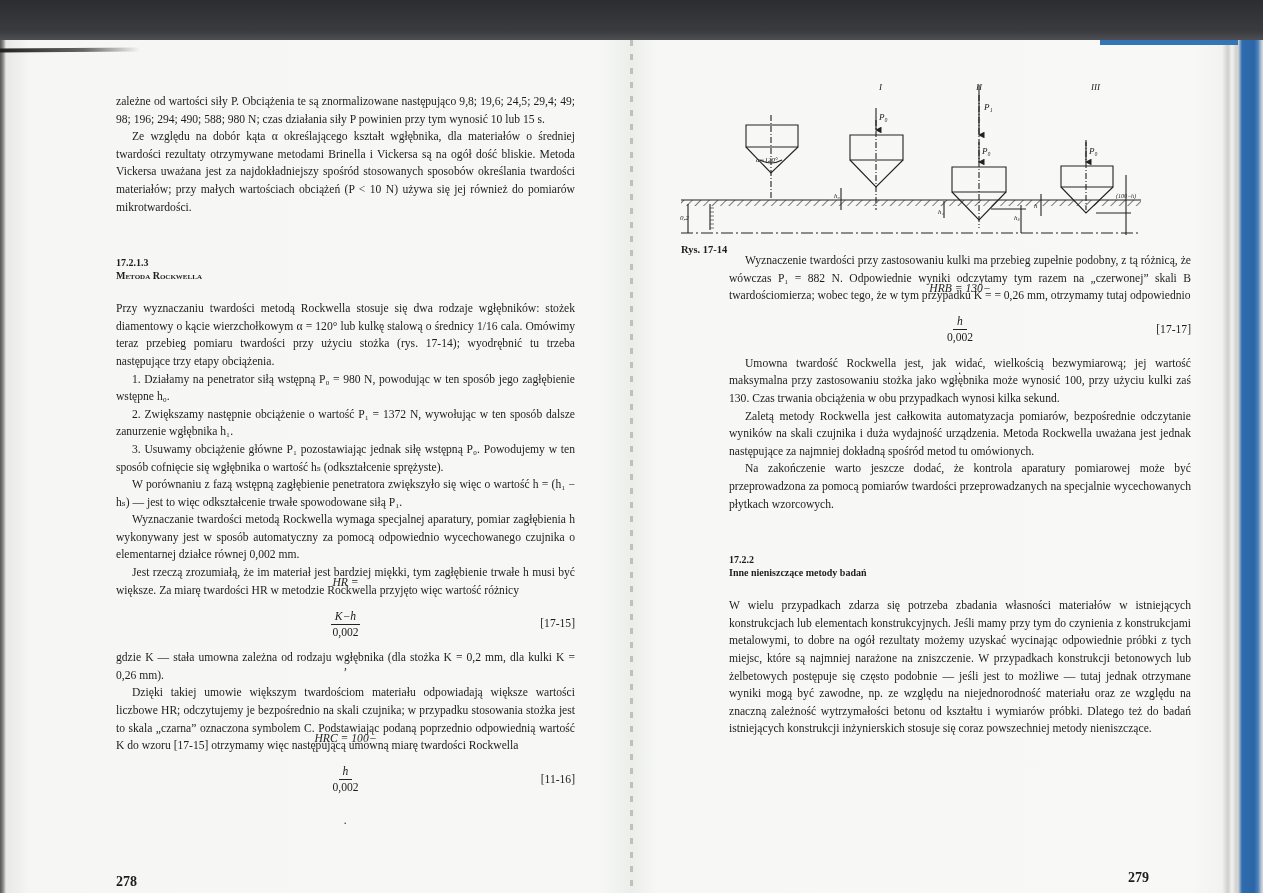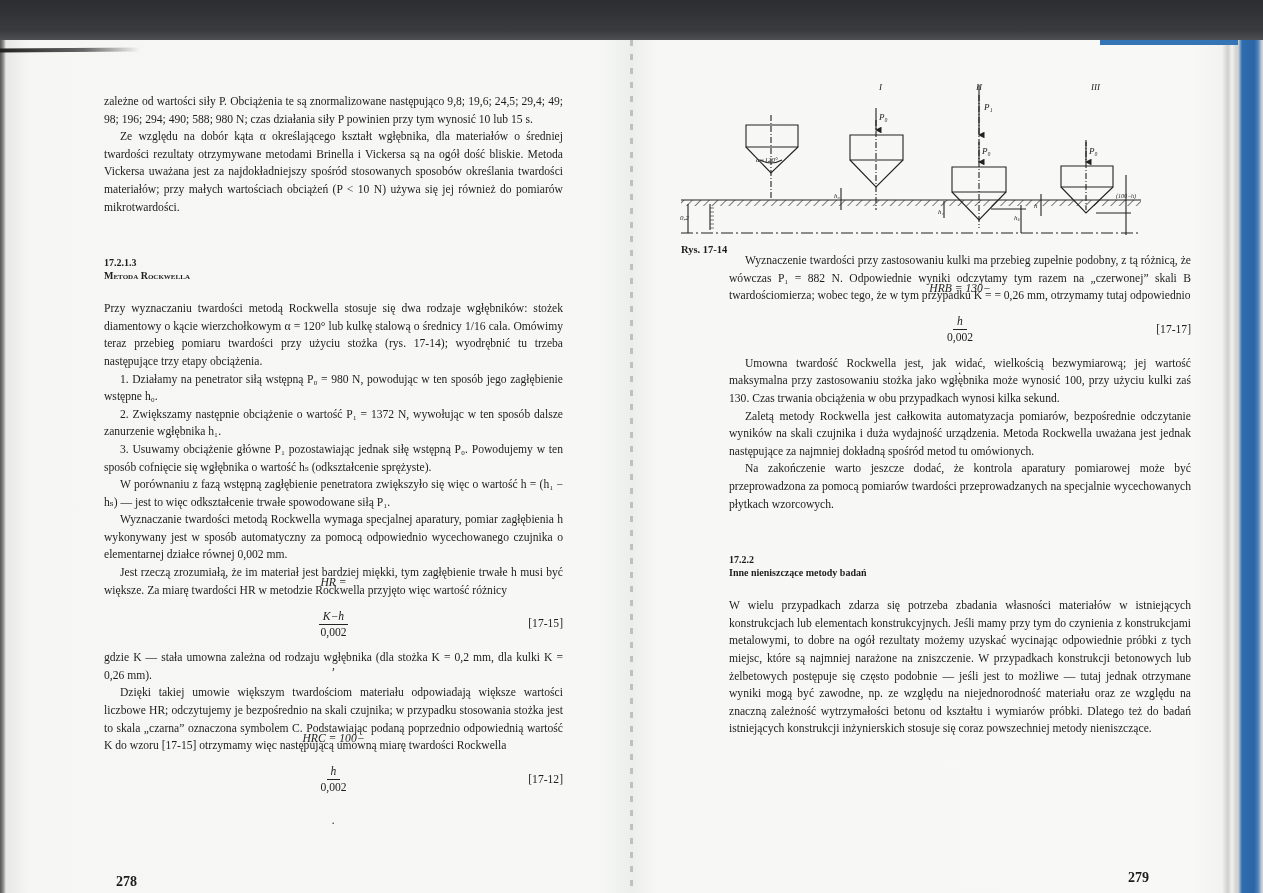--- a/index.html
+++ b/index.html
@@ -40,21 +40,21 @@
   .cover-right {
     position:absolute; left:1238px; top:0; width:25px; height:853px;
     background:linear-gradient(90deg,#d8d8d6 0,#2f6db0 4px,#2a65a6 16px,#4e81bb 20px,#cfd3d8 24px);
   }
   .cover-top {
     position:absolute; left:1100px; top:0; width:150px; height:5px;
     background:#3574b5;
   }
 
   .col { position:absolute; font-size:11.6px; line-height:17.6px; text-align:justify; }
-  .col.lcol { left:104px; top:53px; width:459px; }
+  .col.lcol { left:116px; top:53px; width:459px; }
   .col.rcol { left:681px; top:47px; width:462px; }
   .col p { margin:0; text-indent:0; }
   .col p.ind { text-indent:16px; }
   .sc { font-variant:small-caps;margin-top:48px; }
   .heading { font-weight:bold; font-size:10px; line-height:13px; margin:0; }
   .heading .num { display:block; }
   .gap-s { height:18px; }
   .gap-l { height:40px; }
 
   .formula {
@@ -125,21 +125,21 @@
 
     <div class="formula">
       <div class="expr">
         <span class="lhs">HRC = 100−</span>
         <span class="frac">
           <span class="numr">h</span>
           <span class="den">0,002</span>
         </span>
         <span>.</span>
       </div>
-      <span class="tag">[17-12]</span>
+      <span class="tag">[11-16]</span>
     </div>
   </div>
   <div class="pagenum l">278</div>
 
   <svg class="figure" viewBox="0 0 470 185" xmlns="http://www.w3.org/2000/svg">
     <defs>
       <pattern id="hatch" width="6" height="6" patternUnits="userSpaceOnUse" patternTransform="rotate(45)">
         <line x1="0" y1="0" x2="0" y2="6" stroke="#333" stroke-width="1.3"></line>
       </pattern>
       <marker id="arr" markerWidth="6" markerHeight="6" refX="3" refY="5" orient="auto">

